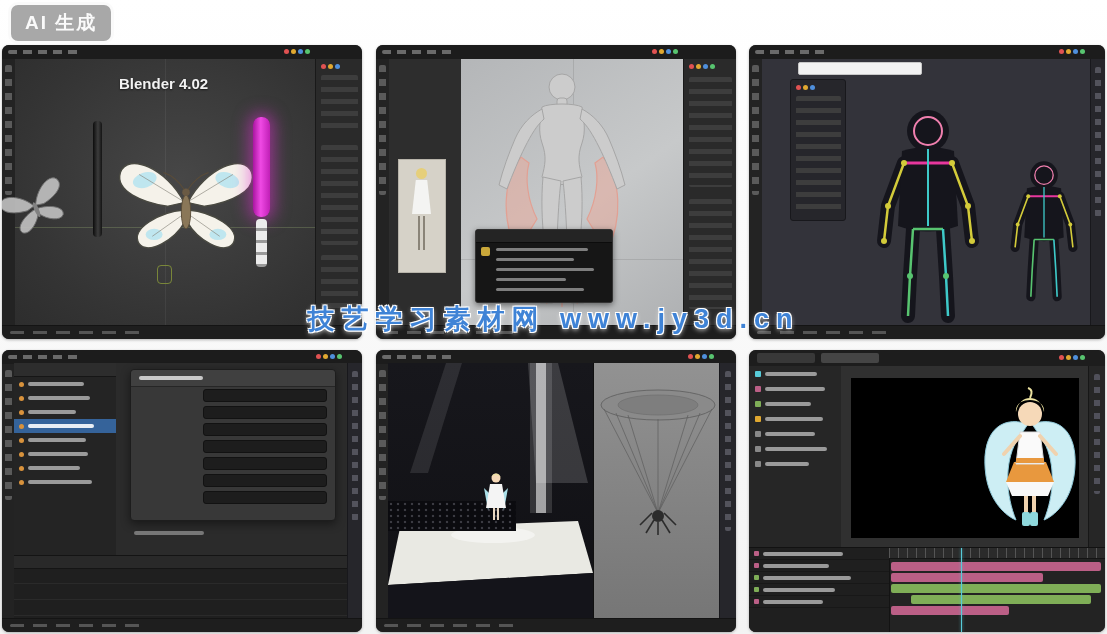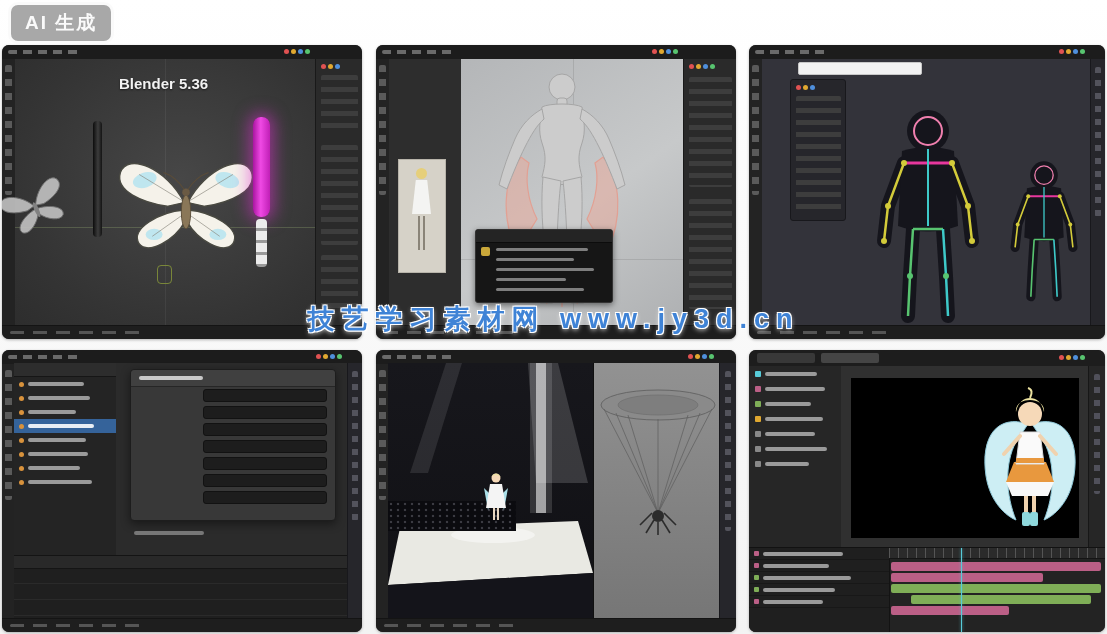--- a/index.html
+++ b/index.html
@@ -162,21 +162,21 @@
       <i style="background:#e05252"></i>
         <i style="background:#e0a830"></i>
         <i style="background:#4f8fdc"></i>
         <i style="background:#58c470"></i>
     </span>
   </div>
   <div class="ltool"></div>
   <div class="vp1">
     <div class="axisline"></div>
     <div class="vline"></div>
-    <div class="p1-title">Blender 5.36</div>
+    <div class="p1-title">Blender 4.02</div>
     <div class="darkrod"></div>
     <svg class="butterfly-main" width="150" height="125" viewBox="0 0 160 130">
       <g stroke="#4a4a42" stroke-width="1.5" fill="#f5f2ea">
         <path d="M78 64 C60 28 18 10 10 32 C4 52 34 64 60 68 Z"></path>
         <path d="M82 64 C100 28 142 10 150 32 C156 52 126 64 100 68 Z"></path>
         <path d="M78 72 C52 74 20 92 30 108 C40 120 68 104 79 84 Z"></path>
         <path d="M82 72 C108 74 140 92 130 108 C120 120 92 104 81 84 Z"></path>
       </g>
       <ellipse cx="36" cy="40" rx="13" ry="8" fill="#bfe6ef" transform="rotate(-18 36 40)"></ellipse>
       <ellipse cx="124" cy="40" rx="13" ry="8" fill="#bfe6ef" transform="rotate(18 124 40)"></ellipse>

